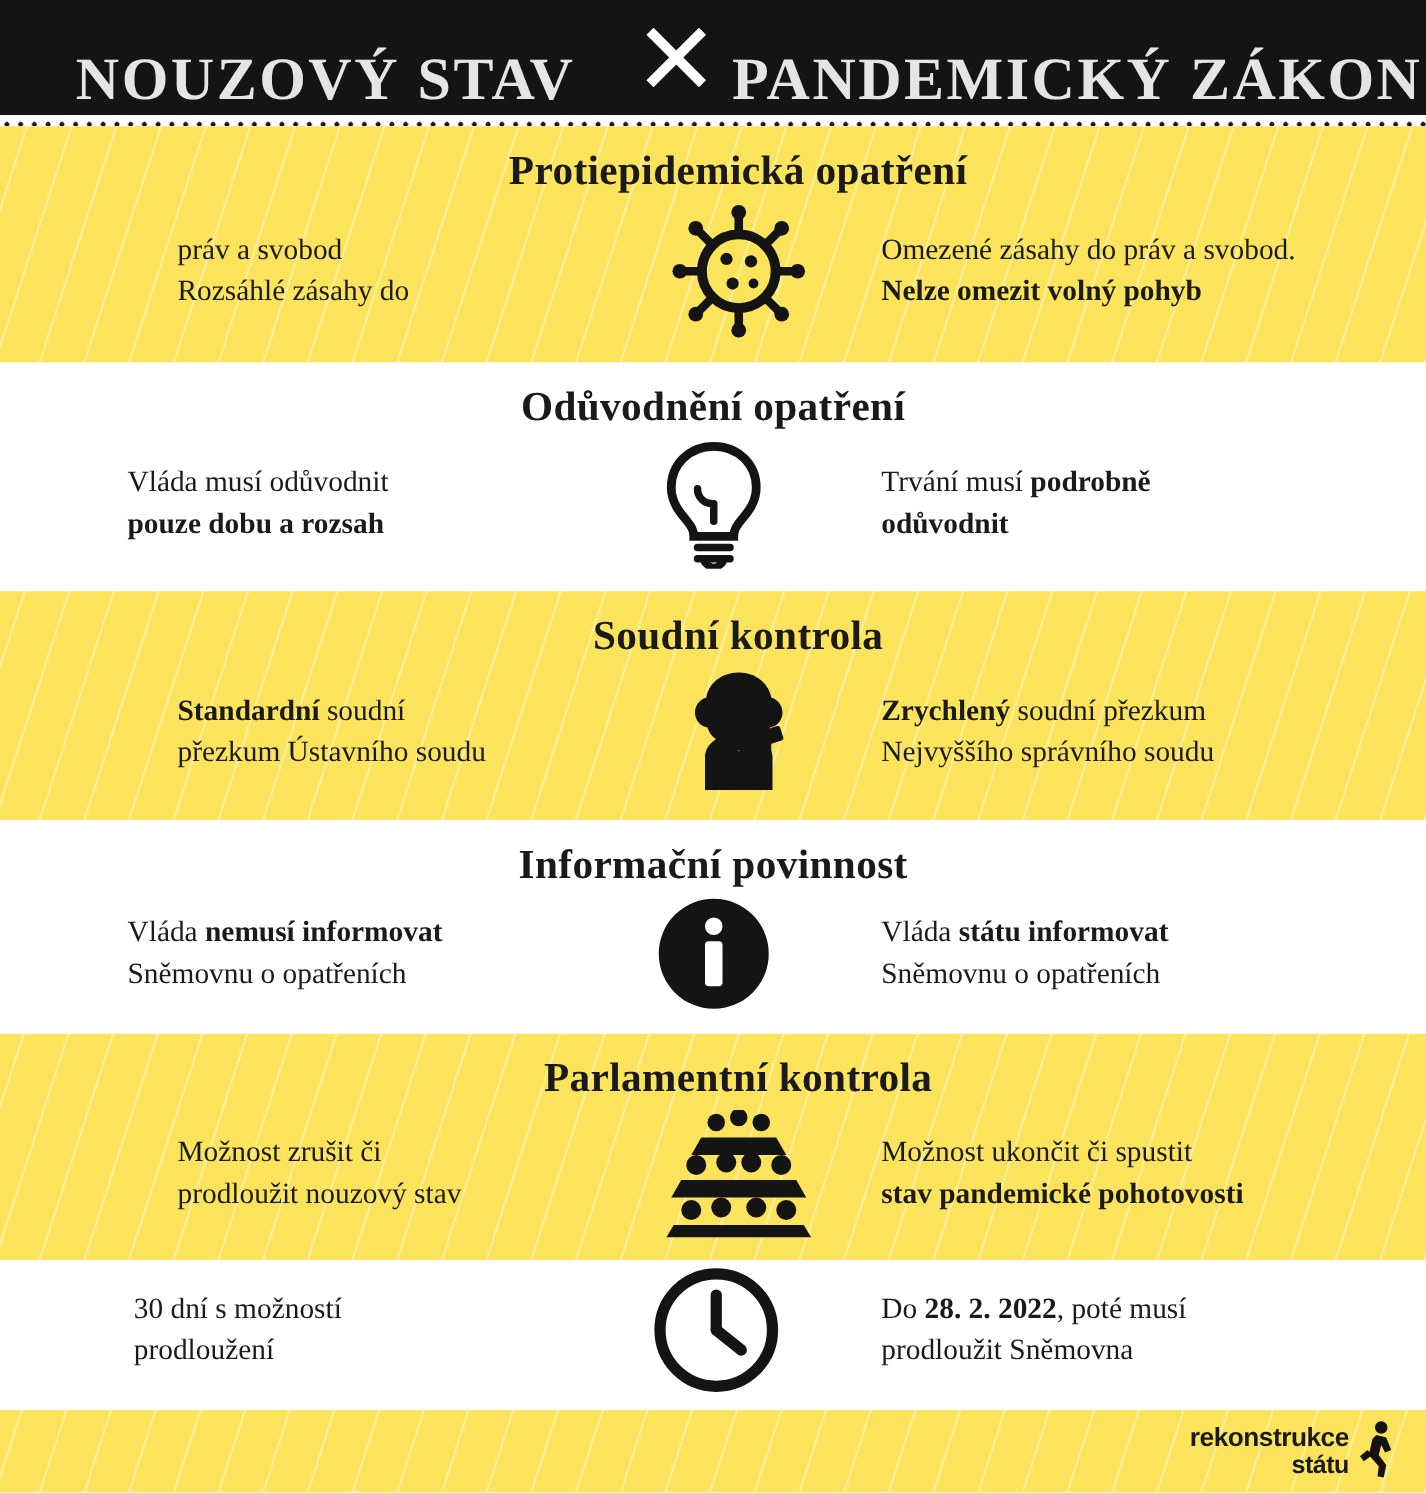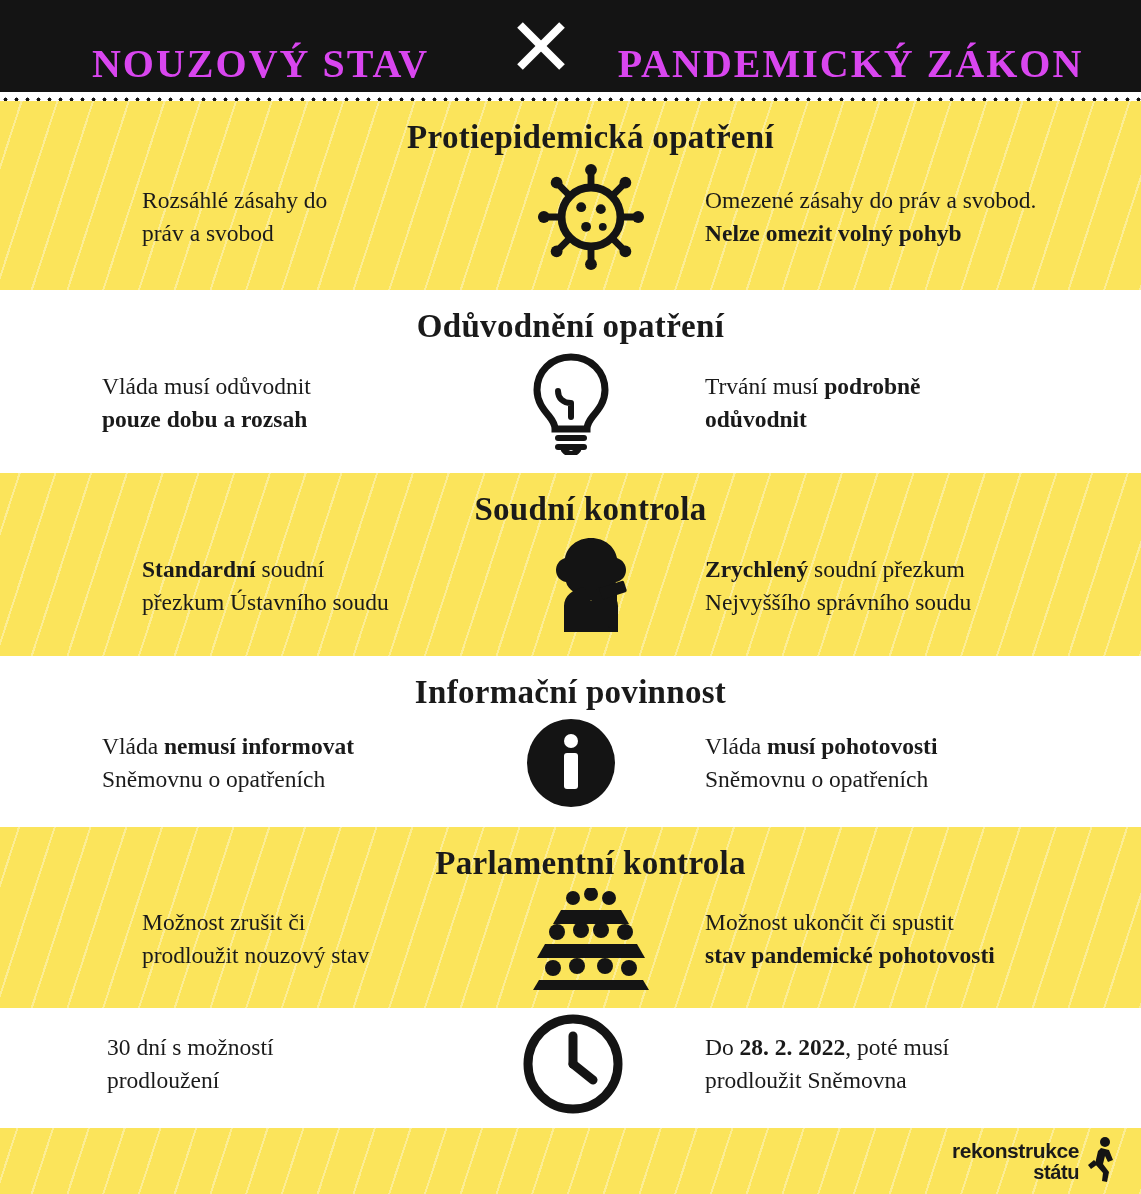--- a/index.html
+++ b/index.html
@@ -19,22 +19,22 @@
   
   .header {
     background: #141414;
     height: 92px;
     display: flex;
     align-items: center;
     justify-content: center;
     position: relative;
   }
   .header-title {
-    color: #d946ef;
-    font-size: 40px;
+    color: #e5e5e5;
+    font-size: 48px;
     font-weight: bold;
     letter-spacing: 2px;
     white-space: nowrap;
     margin-top: 35px;
   }
   .header-left  { width: 470px; text-align: center; }
   .header-right { width: 530px; text-align: center; }
   .header-x {
     width: 90px;
     display: flex;
@@ -153,22 +153,22 @@
     </svg>
   </div>
   <div class="header-title header-right">PANDEMICKÝ ZÁKON</div>
 </div>
 <div class="dotted-rule"></div>
 
 <div class="section yellow">
   <div class="section-title">Protiepidemická opatření</div>
   <div class="row">
     <div class="col left">
+      <div>práv a svobod</div>
       <div>Rozsáhlé zásahy do</div>
-      <div>práv a svobod</div>
     </div>
     <div class="icon-cell">
       <svg width="118" height="110" viewBox="0 0 120 112" aria-hidden="true">
         <g fill="#141414">
           <circle cx="60" cy="56" r="30" fill="none" stroke="#141414" stroke-width="8"></circle>
           <circle cx="50" cy="46" r="5"></circle>
             <circle cx="70" cy="48" r="5"></circle>
           <circle cx="55" cy="66" r="5"></circle>
             <circle cx="72" cy="66" r="4"></circle>
           <g stroke="#141414" stroke-width="7" stroke-linecap="round">
@@ -255,21 +255,21 @@
       <div>Sněmovnu o opatřeních</div>
     </div>
     <div class="icon-cell">
       <svg width="92" height="92" viewBox="0 0 92 92" aria-hidden="true">
         <circle cx="46" cy="46" r="44" fill="#141414"></circle>
         <circle cx="46" cy="24" r="7" fill="#ffffff"></circle>
         <rect x="39" y="36" width="14" height="36" rx="3" fill="#ffffff"></rect>
       </svg>
     </div>
     <div class="col right">
-      <div><span>Vláda </span><b>musí pohotovosti</b></div>
+      <div><span>Vláda </span><b>státu informovat</b></div>
       <div>Sněmovnu o opatřeních</div>
     </div>
   </div>
 </div>
 
 <div class="section yellow">
   <div class="section-title">Parlamentní kontrola</div>
   <div class="row">
     <div class="col left">
       <div>Možnost zrušit či</div>

